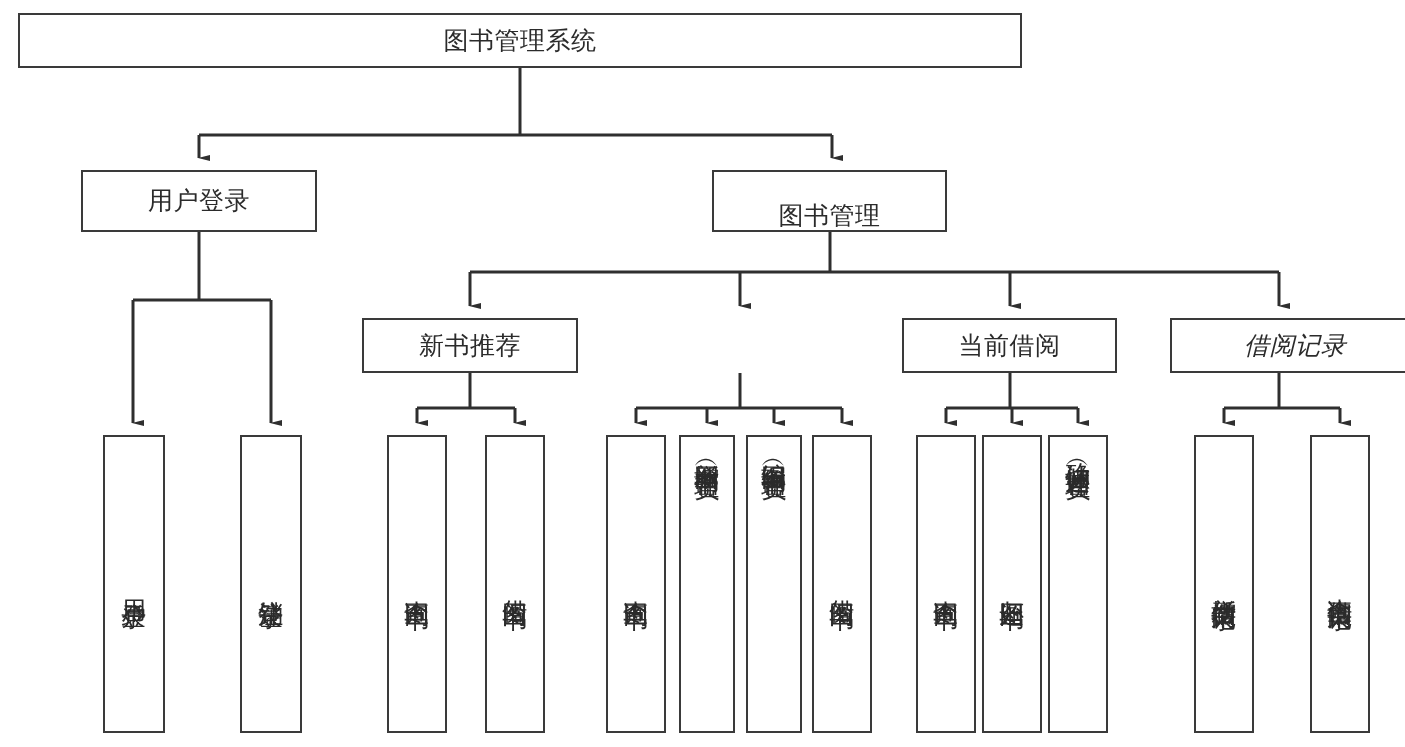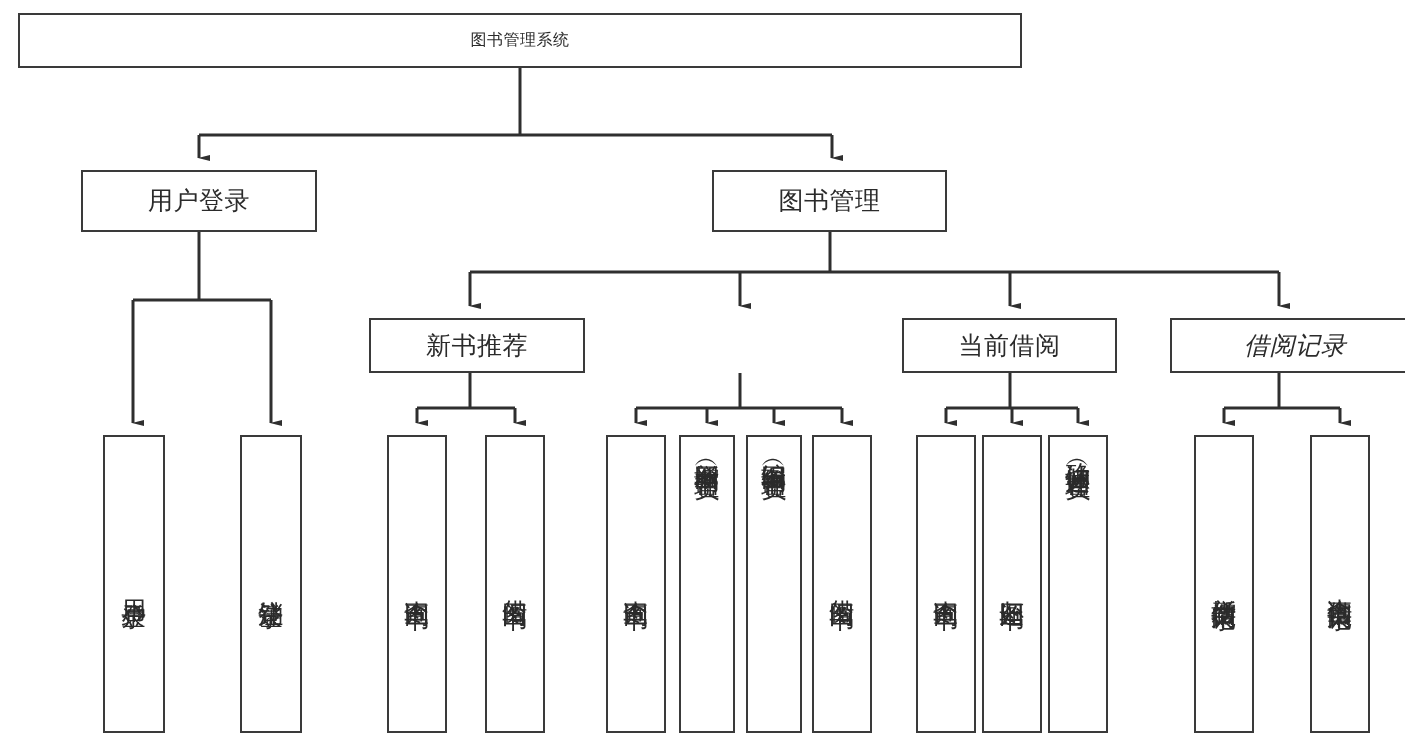--- a/index.html
+++ b/index.html
@@ -23,21 +23,21 @@
     justify-content:center;
     color:#2b2b2b;
   }
   .node .lbl{
     display:block;
     line-height:1.18;
     letter-spacing:0.5px;
     white-space:nowrap;
   }
   .node.h .lbl{font-size:25px;}
-  .node.root .lbl{font-size:16px;}
+  .node.root .lbl{font-size:25px;}
 
   
   .node.v{
     align-items:flex-start;
     justify-content:center;
     padding-top:6px;
   }
   .node.v .lbl{
     writing-mode:vertical-rl;
     text-orientation:upright;
@@ -115,25 +115,25 @@
   </svg>
 
   <div class="node root" style="left:18px;top:13px;width:1004px;height:55px;">
     <span class="lbl">图书管理系统</span>
   </div>
 
   <div class="node h" style="left:81px;top:170px;width:236px;height:62px;">
     <span class="lbl">用户登录</span>
   </div>
 
-  <div class="node h" style="left:712px;top:170px;width:235px;height:62px;">
+  <div class="node h" style="left:712px;top:170px;width:235px;height:62px;align-items:flex-end;">
     <span class="lbl">图书管理</span>
   </div>
 
-  <div class="node h" style="left:362px;top:318px;width:216px;height:55px;margin-left:7px;">
+  <div class="node h" style="left:362px;top:318px;width:216px;height:55px;">
     <span class="lbl">新书推荐</span>
   </div>
 
 
   <div class="node h" style="left:902px;top:318px;width:215px;height:55px;justify-content:center;">
     <span class="lbl">当前借阅</span>
   </div>
 
   <div class="node h" style="left:1170px;top:318px;width:250px;height:55px;font-style:italic;">
     <span class="lbl">借阅记录</span>

